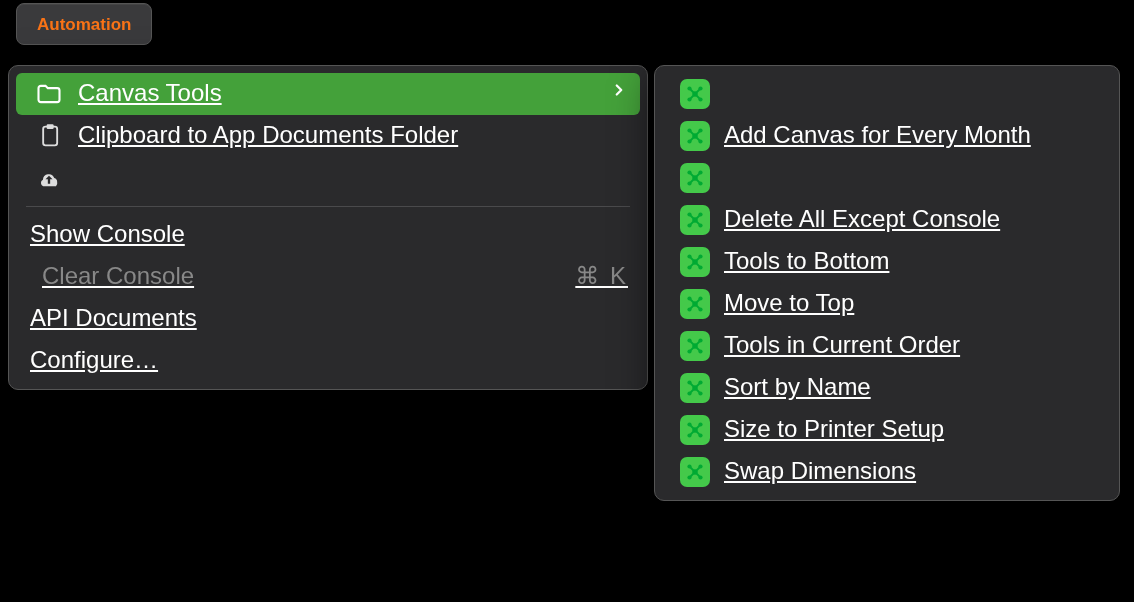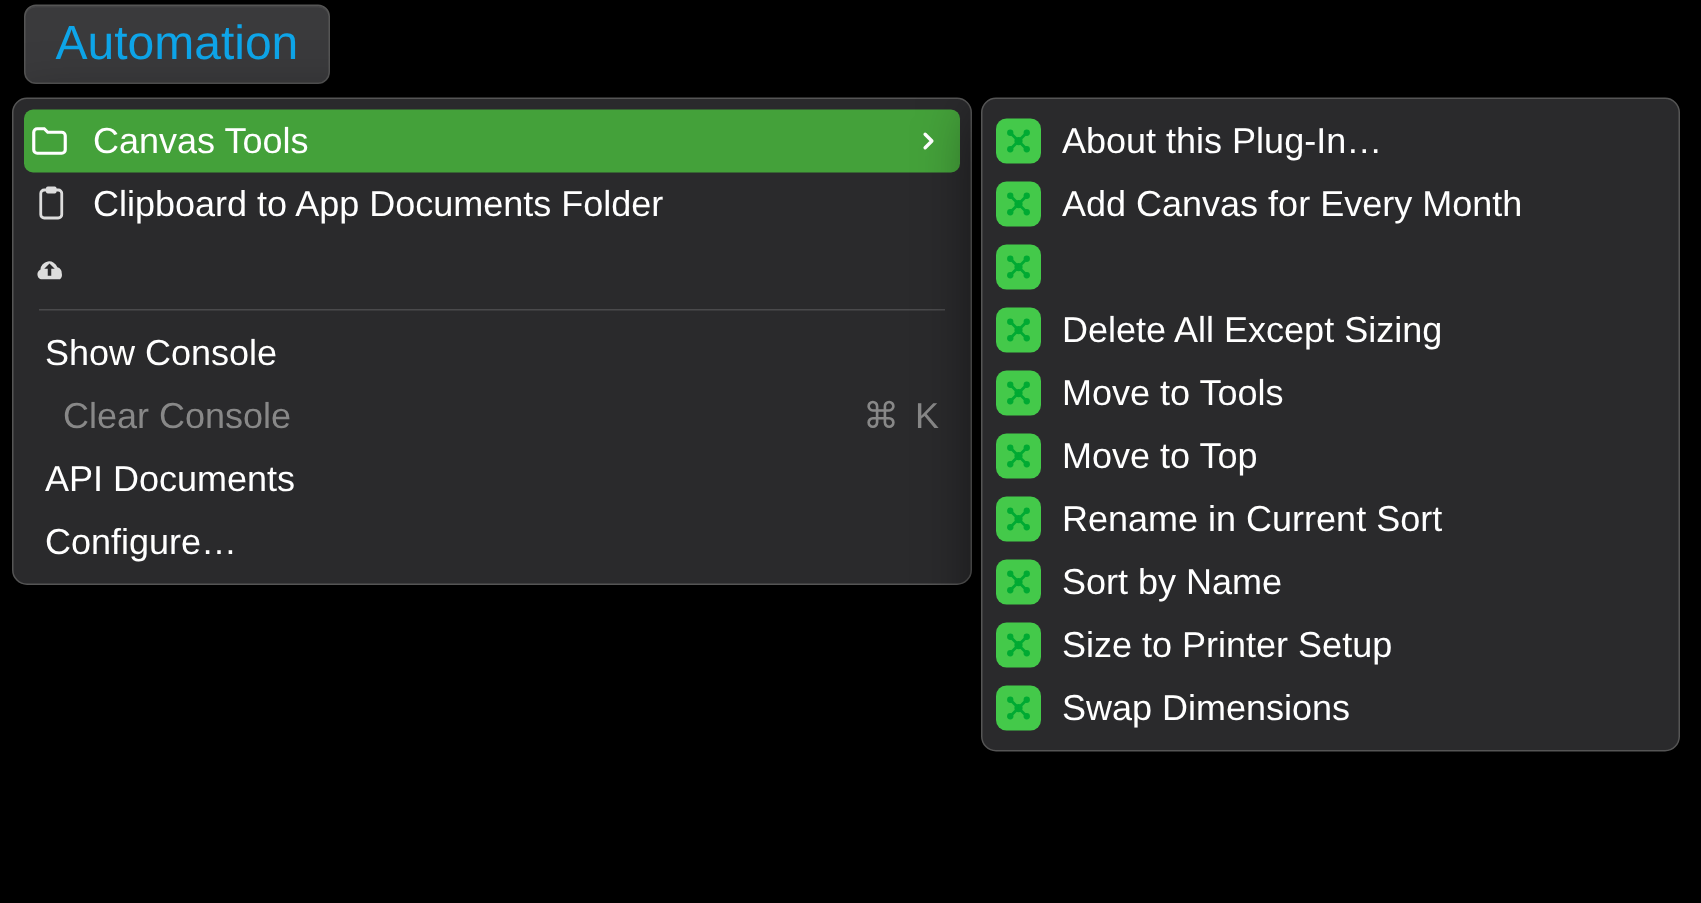--- a/index.html
+++ b/index.html
@@ -22,23 +22,23 @@
       position: absolute;
       top: 3px;
       left: 16px;
       background: #3a3a3c;
       border: 1px solid #555;
       border-radius: 8px;
       padding: 6px 20px 8px 20px;
       box-shadow: 0 1px 0 rgba(255,255,255,0.05) inset;
     }
     .menu-title {
-      font-size: 32px;
-      font-weight: 400;
-      color: #0ea5e9;
+      font-size: 17px;
+      font-weight: 700;
+      color: #f97316;
     }
     .dropdown {
       position: absolute;
       background: #2a2a2c;
       border: 1px solid #555;
       border-radius: 10px;
       box-shadow: 0 10px 40px rgba(0,0,0,0.6), 0 0 0 1px rgba(0,0,0,0.3);
       padding: 7px;
     }
     .dropdown.primary {
@@ -46,26 +46,27 @@
       left: 8px;
       width: 640px;
     }
     .dropdown.submenu {
       top: 65px;
       left: 654px;
       width: 466px;
     }
     .menu-item {
       display: flex;
-      align-items: flex-end;
-      padding: 6px 12px 6px 2px;
+      align-items: flex-start;
+      padding: 6px 12px 6px 18px;
       border-radius: 6px;
       cursor: default;
       gap: 14px;
       min-height: 42px;
+      text-decoration: underline;
     }
     .menu-item.highlighted {
       background: #44a13a;
     }
     .menu-item .label {
       flex: 1;
       color: #fff;
       font-size: 24px;
       font-weight: 400;
     }
@@ -190,21 +191,20 @@
           <circle cx="6" cy="6" r="2.3" fill="#0a3"></circle>
           <circle cx="18" cy="6" r="2.3" fill="#0a3"></circle>
           <circle cx="6" cy="18" r="2.3" fill="#0a3"></circle>
           <circle cx="18" cy="18" r="2.3" fill="#0a3"></circle>
           <line x1="12" y1="12" x2="6" y2="6" stroke="#0a3" stroke-width="2"></line>
           <line x1="12" y1="12" x2="18" y2="6" stroke="#0a3" stroke-width="2"></line>
           <line x1="12" y1="12" x2="6" y2="18" stroke="#0a3" stroke-width="2"></line>
           <line x1="12" y1="12" x2="18" y2="18" stroke="#0a3" stroke-width="2"></line>
         </svg>
     </span>
-    <span class="label">About this Plug-In…</span>
   </div>
   <div class="menu-item">
     <span class="plugin-badge">
       <svg viewBox="0 0 24 24">
           <circle cx="12" cy="12" r="3" fill="#0a3"></circle>
           <circle cx="6" cy="6" r="2.3" fill="#0a3"></circle>
           <circle cx="18" cy="6" r="2.3" fill="#0a3"></circle>
           <circle cx="6" cy="18" r="2.3" fill="#0a3"></circle>
           <circle cx="18" cy="18" r="2.3" fill="#0a3"></circle>
           <line x1="12" y1="12" x2="6" y2="6" stroke="#0a3" stroke-width="2"></line>
@@ -237,37 +237,37 @@
           <circle cx="6" cy="6" r="2.3" fill="#0a3"></circle>
           <circle cx="18" cy="6" r="2.3" fill="#0a3"></circle>
           <circle cx="6" cy="18" r="2.3" fill="#0a3"></circle>
           <circle cx="18" cy="18" r="2.3" fill="#0a3"></circle>
           <line x1="12" y1="12" x2="6" y2="6" stroke="#0a3" stroke-width="2"></line>
           <line x1="12" y1="12" x2="18" y2="6" stroke="#0a3" stroke-width="2"></line>
           <line x1="12" y1="12" x2="6" y2="18" stroke="#0a3" stroke-width="2"></line>
           <line x1="12" y1="12" x2="18" y2="18" stroke="#0a3" stroke-width="2"></line>
         </svg>
     </span>
-    <span class="label">Delete All Except Sizing</span>
-  </div>
-  <div class="menu-item">
-    <span class="plugin-badge">
-      <svg viewBox="0 0 24 24">
-          <circle cx="12" cy="12" r="3" fill="#0a3"></circle>
-          <circle cx="6" cy="6" r="2.3" fill="#0a3"></circle>
-          <circle cx="18" cy="6" r="2.3" fill="#0a3"></circle>
-          <circle cx="6" cy="18" r="2.3" fill="#0a3"></circle>
-          <circle cx="18" cy="18" r="2.3" fill="#0a3"></circle>
-          <line x1="12" y1="12" x2="6" y2="6" stroke="#0a3" stroke-width="2"></line>
-          <line x1="12" y1="12" x2="18" y2="6" stroke="#0a3" stroke-width="2"></line>
-          <line x1="12" y1="12" x2="6" y2="18" stroke="#0a3" stroke-width="2"></line>
-          <line x1="12" y1="12" x2="18" y2="18" stroke="#0a3" stroke-width="2"></line>
-        </svg>
-    </span>
-    <span class="label">Move to Tools</span>
+    <span class="label">Delete All Except Console</span>
+  </div>
+  <div class="menu-item">
+    <span class="plugin-badge">
+      <svg viewBox="0 0 24 24">
+          <circle cx="12" cy="12" r="3" fill="#0a3"></circle>
+          <circle cx="6" cy="6" r="2.3" fill="#0a3"></circle>
+          <circle cx="18" cy="6" r="2.3" fill="#0a3"></circle>
+          <circle cx="6" cy="18" r="2.3" fill="#0a3"></circle>
+          <circle cx="18" cy="18" r="2.3" fill="#0a3"></circle>
+          <line x1="12" y1="12" x2="6" y2="6" stroke="#0a3" stroke-width="2"></line>
+          <line x1="12" y1="12" x2="18" y2="6" stroke="#0a3" stroke-width="2"></line>
+          <line x1="12" y1="12" x2="6" y2="18" stroke="#0a3" stroke-width="2"></line>
+          <line x1="12" y1="12" x2="18" y2="18" stroke="#0a3" stroke-width="2"></line>
+        </svg>
+    </span>
+    <span class="label">Tools to Bottom</span>
   </div>
   <div class="menu-item">
     <span class="plugin-badge">
       <svg viewBox="0 0 24 24">
           <circle cx="12" cy="12" r="3" fill="#0a3"></circle>
           <circle cx="6" cy="6" r="2.3" fill="#0a3"></circle>
           <circle cx="18" cy="6" r="2.3" fill="#0a3"></circle>
           <circle cx="6" cy="18" r="2.3" fill="#0a3"></circle>
           <circle cx="18" cy="18" r="2.3" fill="#0a3"></circle>
           <line x1="12" y1="12" x2="6" y2="6" stroke="#0a3" stroke-width="2"></line>
@@ -285,21 +285,21 @@
           <circle cx="6" cy="6" r="2.3" fill="#0a3"></circle>
           <circle cx="18" cy="6" r="2.3" fill="#0a3"></circle>
           <circle cx="6" cy="18" r="2.3" fill="#0a3"></circle>
           <circle cx="18" cy="18" r="2.3" fill="#0a3"></circle>
           <line x1="12" y1="12" x2="6" y2="6" stroke="#0a3" stroke-width="2"></line>
           <line x1="12" y1="12" x2="18" y2="6" stroke="#0a3" stroke-width="2"></line>
           <line x1="12" y1="12" x2="6" y2="18" stroke="#0a3" stroke-width="2"></line>
           <line x1="12" y1="12" x2="18" y2="18" stroke="#0a3" stroke-width="2"></line>
         </svg>
     </span>
-    <span class="label">Rename in Current Sort</span>
+    <span class="label">Tools in Current Order</span>
   </div>
   <div class="menu-item">
     <span class="plugin-badge">
       <svg viewBox="0 0 24 24">
           <circle cx="12" cy="12" r="3" fill="#0a3"></circle>
           <circle cx="6" cy="6" r="2.3" fill="#0a3"></circle>
           <circle cx="18" cy="6" r="2.3" fill="#0a3"></circle>
           <circle cx="6" cy="18" r="2.3" fill="#0a3"></circle>
           <circle cx="18" cy="18" r="2.3" fill="#0a3"></circle>
           <line x1="12" y1="12" x2="6" y2="6" stroke="#0a3" stroke-width="2"></line>

